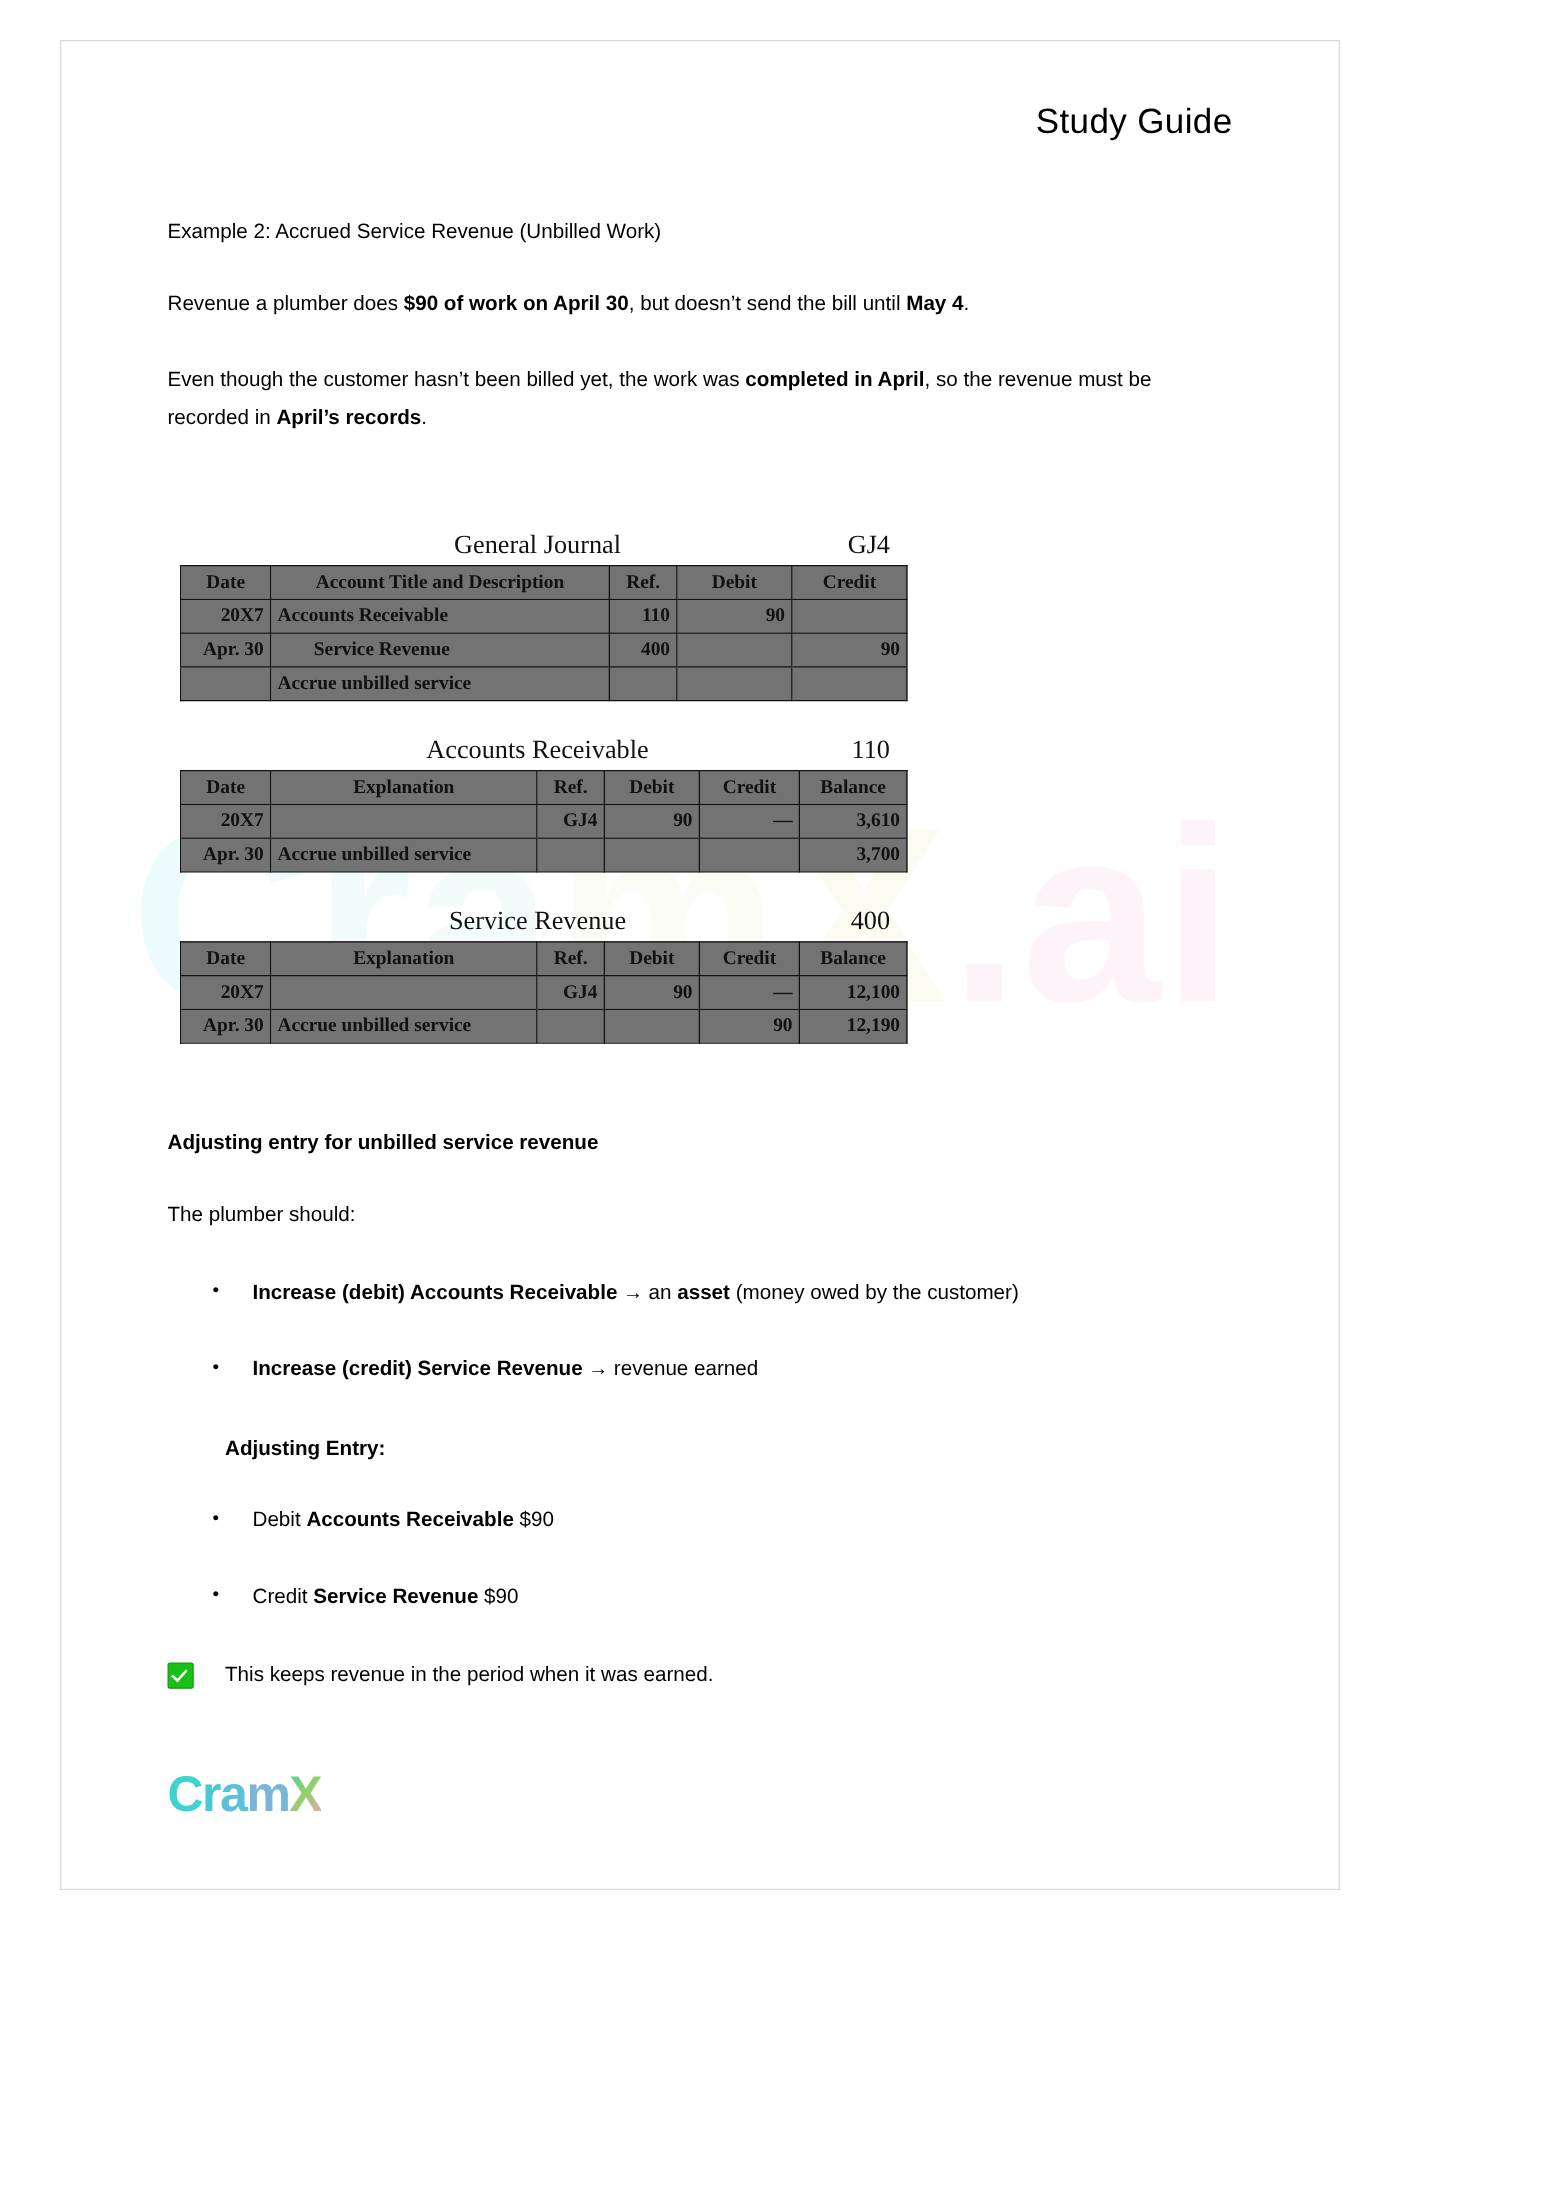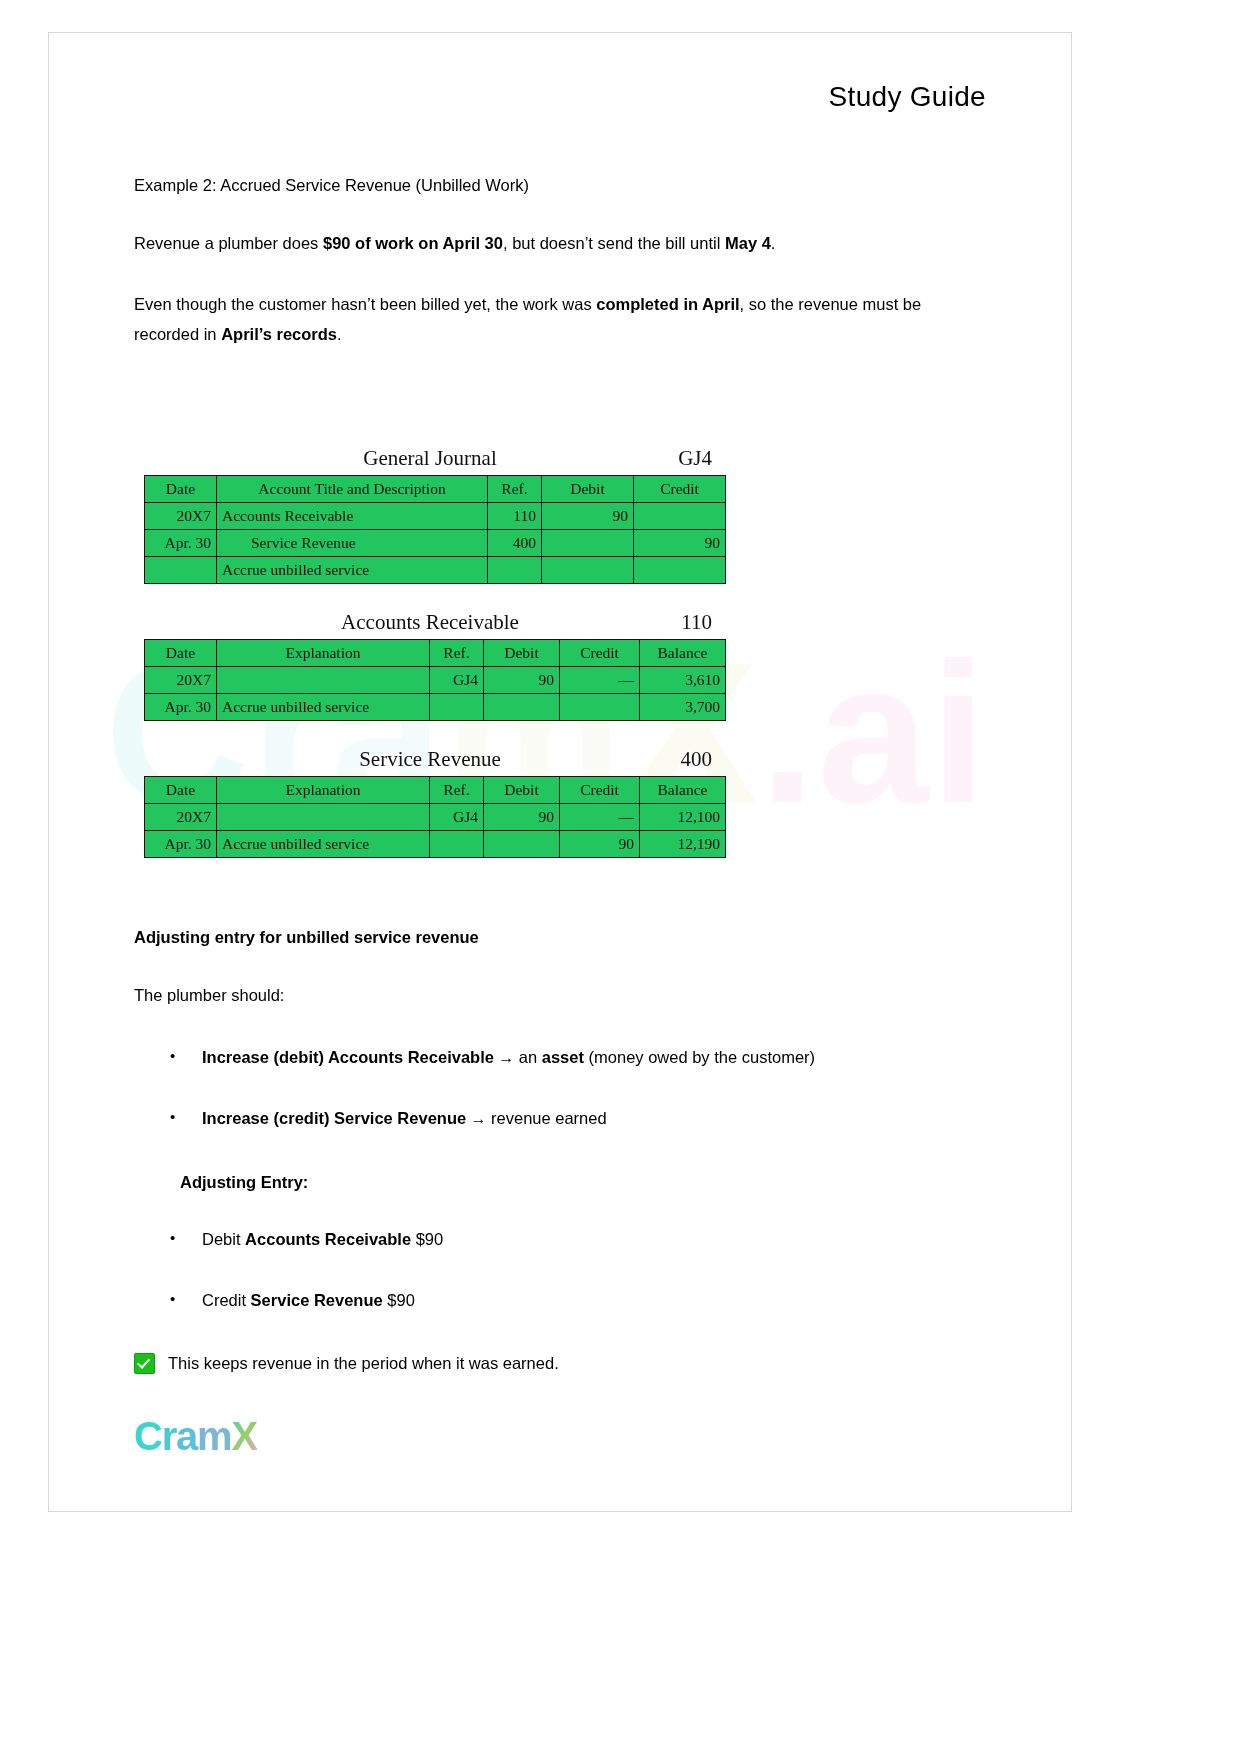--- a/index.html
+++ b/index.html
@@ -84,21 +84,21 @@
     font-size: 16.5px;
     line-height: 1.85;
     margin: 0;
     padding-top: 33px;
   }
   .para.tight { padding-top: 30px; }
   b { font-weight: 700; }
 
   
   .ledger {
-    margin-top: 96px;
+    margin-top: 73px;
     margin-left: 10px;
     width: 582px;
     font-family: "Liberation Serif", serif;
     color: #111;
   }
   .led-head {
     display: flex;
     align-items: baseline;
     justify-content: space-between;
     font-size: 21px;
@@ -110,22 +110,22 @@
   table.led {
     border-collapse: collapse;
     width: 100%;
     font-size: 15.5px;
     table-layout: fixed;
   }
   table.led th, table.led td {
     border: 1.6px solid #111;
     padding: 2px 5px;
     height: 22px;
-    font-weight: 400;
-    background: #22c55e;
+    font-weight: 700;
+    background: #737373;
   }
   table.led th { text-align: center; }
   table.led td.c { text-align: right; }
   table.led td.r { text-align: right; }
   table.led td.l { text-align: left; }
   table.led td.indent { padding-left: 34px; }
   table.led tr.dashed td { border-top: 1.4px dashed #333; border-bottom: 1.4px dashed #333; }
   table.led tr.lastrow td { border-bottom: 1.6px solid #111; }
 
   .gap { height: 26px; }
@@ -155,21 +155,21 @@
     left: 36px;
     font-size: 15px;
   }
   .arrow { font-size: 16px; }
 
   .note {
     font-size: 16.5px;
     padding-top: 40px;
     display: flex;
     align-items: center;
-    gap: 13px;
+    gap: 25px;
   }
   .check-box {
     width: 19px; height: 19px;
     background: #18c018;
     border: 1px solid #0f9b12;
     border-radius: 2px;
     position: relative;
     flex: 0 0 auto;
   }
   .check-box::after {

